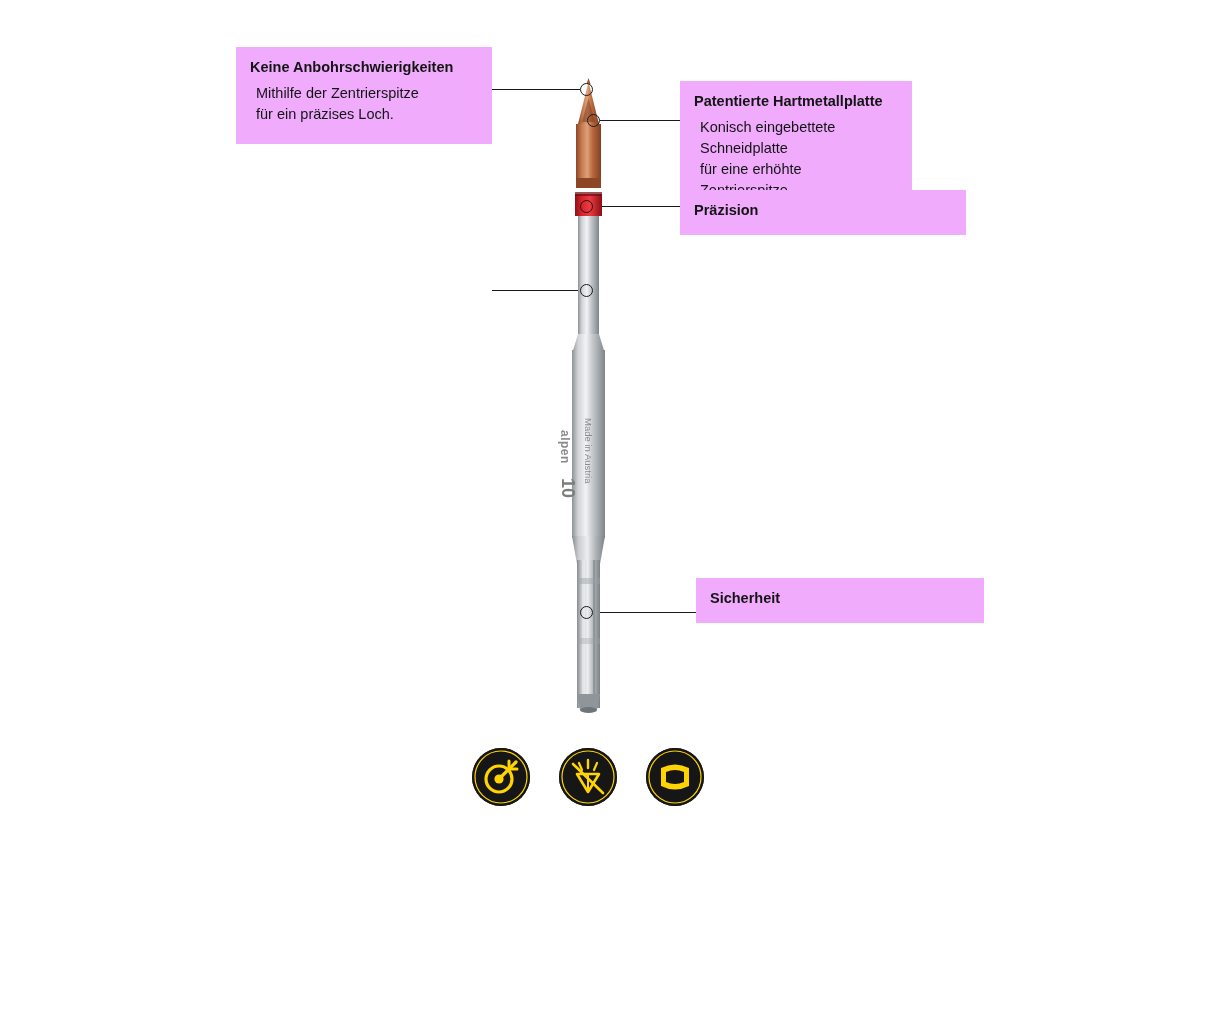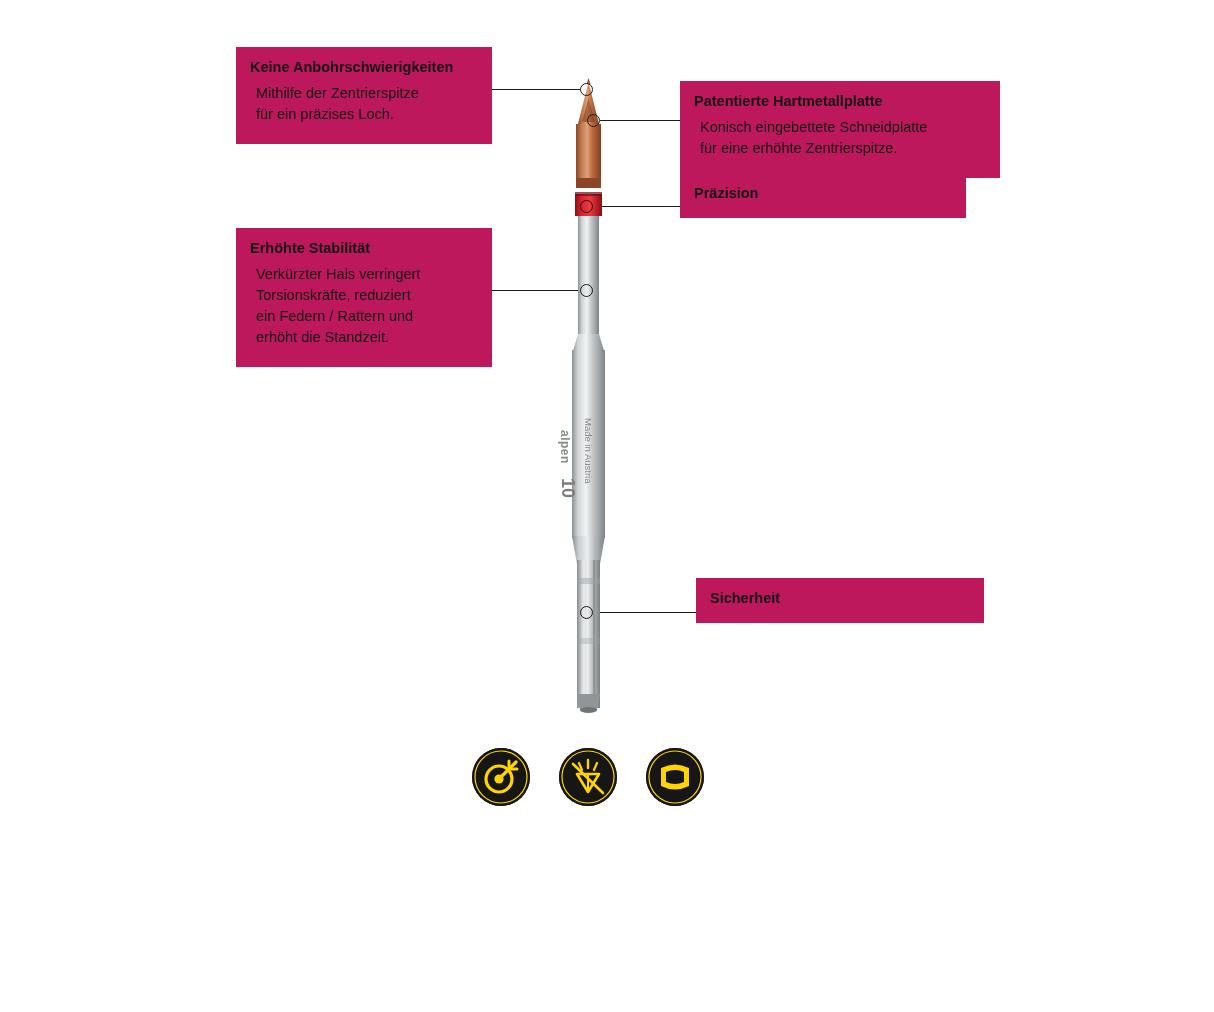--- a/index.html
+++ b/index.html
@@ -19,42 +19,42 @@
   #stage {
     position: absolute;
     left: 0; top: 0;
     width: 1214px;
     height: 1012px;
   }
 
   
   .callout {
     position: absolute;
-    background: #be185d;
+    background: #f0abfc;
     box-sizing: border-box;
     padding: 11px 14px 13px 14px;
   }
   .callout .c-title {
     font-weight: bold;
     font-size: 14.5px;
     line-height: 19px;
     margin: 0 0 2px 0;
     color: #141414;
   }
   .callout .c-body {
     font-size: 14.5px;
     line-height: 21px;
     margin: 6px;
     color: #141414;
     white-space: pre-line;
   }
 
   #callout-0 { left: 236px; top: 47px;  width: 256px; }
-  #callout-1 { left: 680px; top: 81px;  width: 320px; }
-  #callout-2 { left: 680px; top: 173px; width: 286px; }
+  #callout-1 { left: 680px; top: 81px;  width: 232px; }
+  #callout-2 { left: 680px; top: 190px; width: 286px; }
   #callout-3 { left: 236px; top: 228px; width: 256px; }
   #callout-4 { left: 696px; top: 578px; width: 288px; }
 
   
   .leader {
     position: absolute;
     height: 1px;
     background: #1a1a1a;
   }
   .marker {
@@ -236,27 +236,20 @@
   <div class="callout" id="callout-1">
     <p class="c-title">Patentierte Hartmetallplatte</p>
     <p class="c-body">Konisch eingebettete Schneidplatte
 für eine erhöhte Zentrierspitze.</p>
   </div>
 
   <div class="callout" id="callout-2">
     <p class="c-title">Präzision</p>
   </div>
 
-  <div class="callout" id="callout-3">
-    <p class="c-title">Erhöhte Stabilität</p>
-    <p class="c-body">Verkürzter Hals verringert
-Torsionskräfte, reduziert
-ein Federn / Rattern und
-erhöht die Standzeit.</p>
-  </div>
 
   <div class="callout" id="callout-4">
     <p class="c-title">Sicherheit</p>
   </div>
 
   <div id="badges">
 
     <div class="badge" id="badge-0">
       <svg width="58" height="58" viewBox="0 0 58 58" xmlns="http://www.w3.org/2000/svg">
         <circle cx="29" cy="29" r="29" fill="#161616"></circle>

